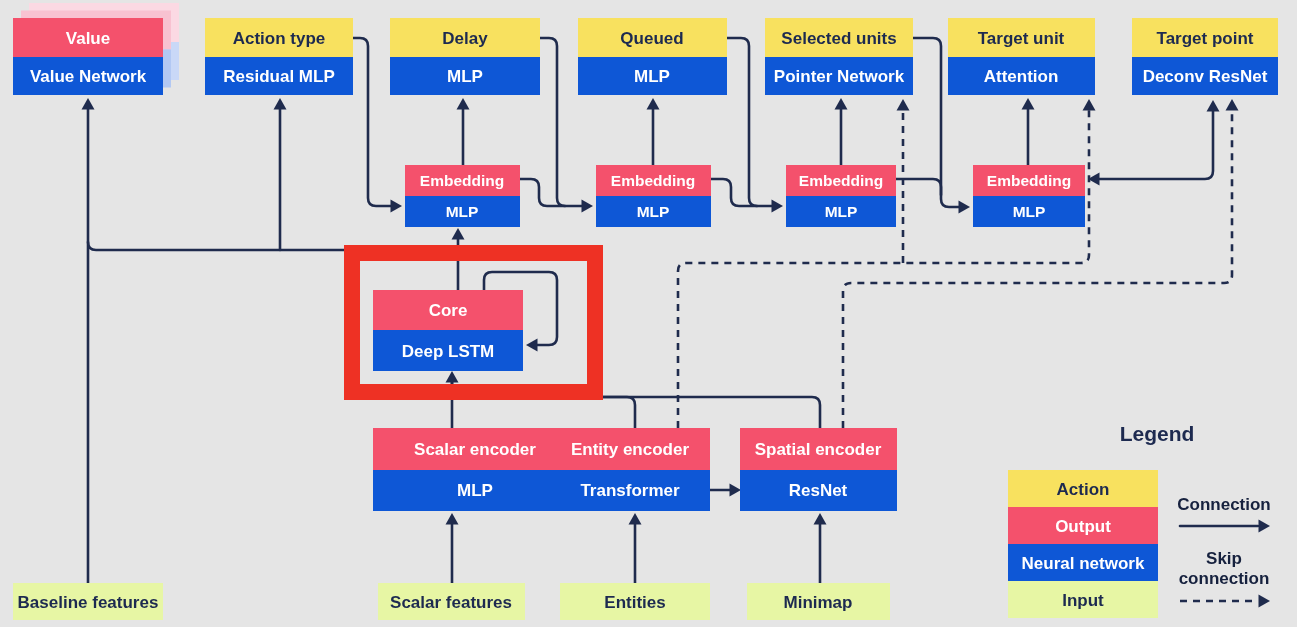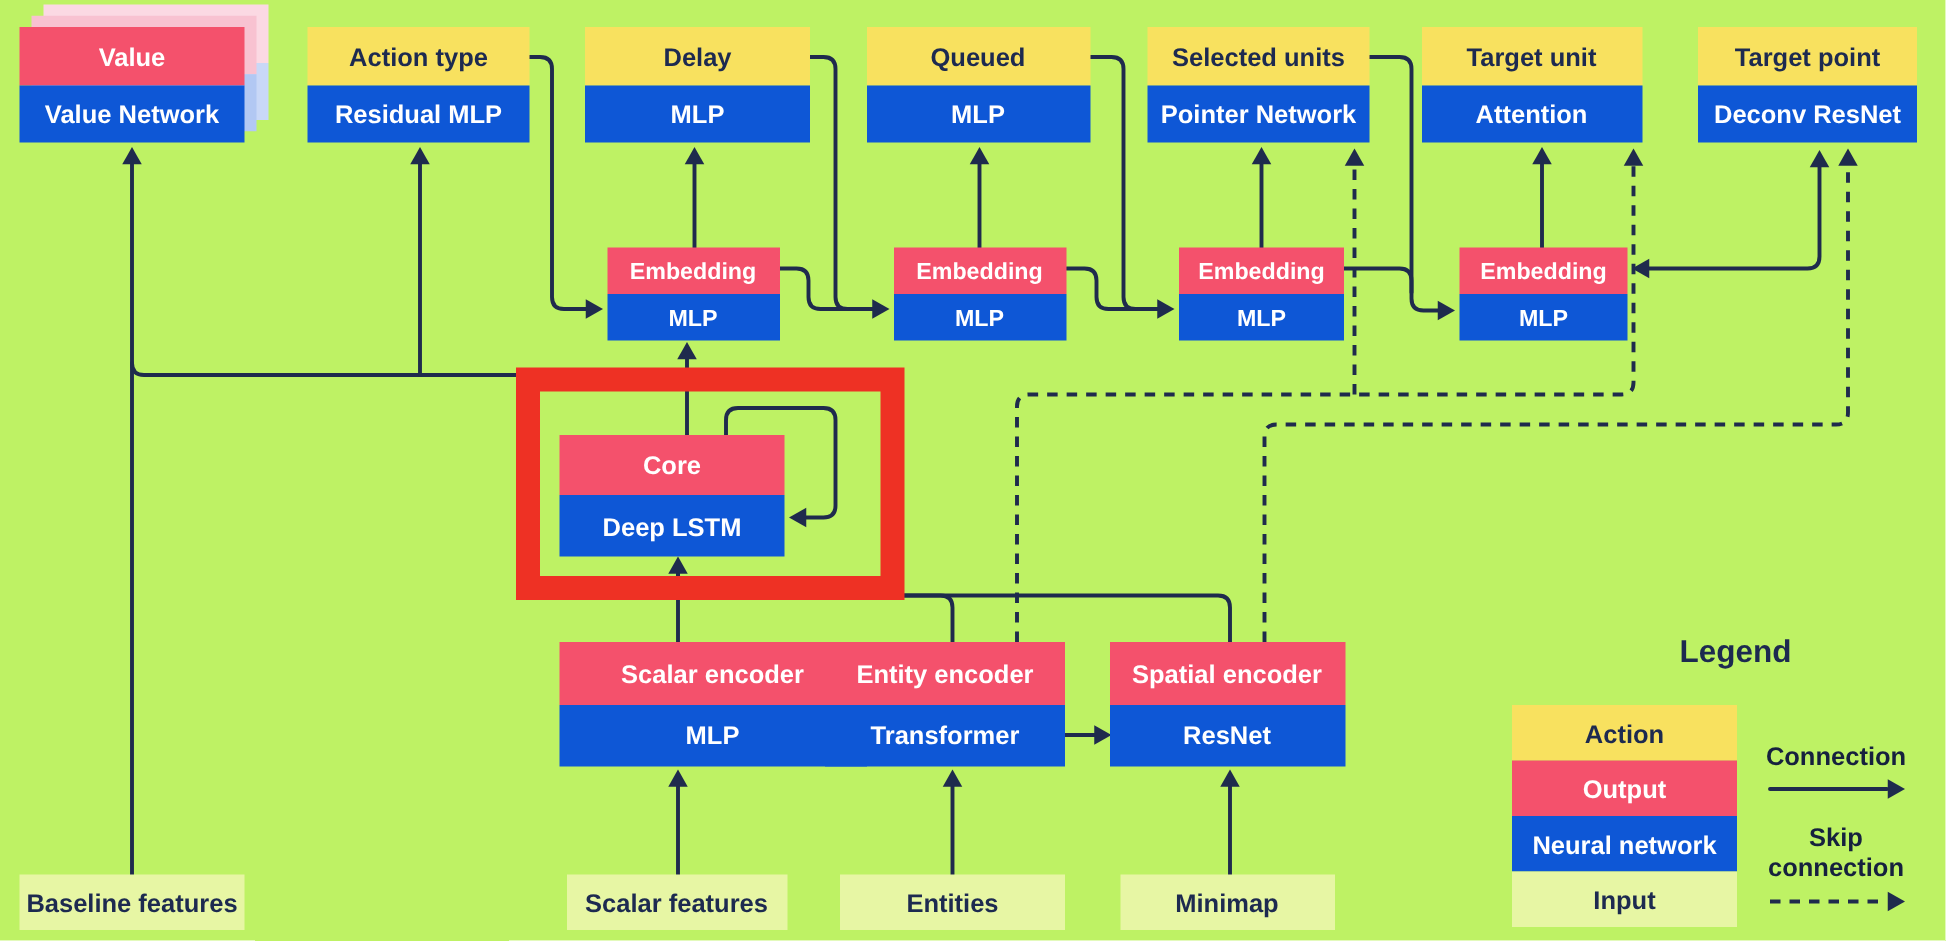--- a/index.html
+++ b/index.html
@@ -1,16 +1,16 @@
 <!DOCTYPE html>
 <html><head>
 <meta charset="utf-8">
 <style>
   html,body{margin:0;padding:0;background:#ffffff;}
-  .stage{width:1297px;height:627px;position:relative;background:#bef264;overflow:hidden;}
+  .stage{width:1297px;height:627px;position:relative;background:#e5e5e5;overflow:hidden;}
   svg{display:block;font-family:"Liberation Sans","DejaVu Sans",sans-serif;}
   text{font-family:"Liberation Sans","DejaVu Sans",sans-serif;}
   .t-white{fill:#ffffff;font-weight:700;}
   .t-navy{fill:#1d2a50;font-weight:700;}
   .t-black{fill:#16213e;font-weight:700;}
   .f17{font-size:17px;} .f15{font-size:15.5px;} .f20{font-size:21px;}
   .ln{stroke:#1f2b4d;stroke-width:2.6;fill:none;stroke-linecap:round;}
   .ln-d{stroke:#1f2b4d;stroke-width:2.6;fill:none;stroke-linecap:butt;stroke-dasharray:7 6;}
   .ah{fill:#1f2b4d;stroke:none;}
 </style>

